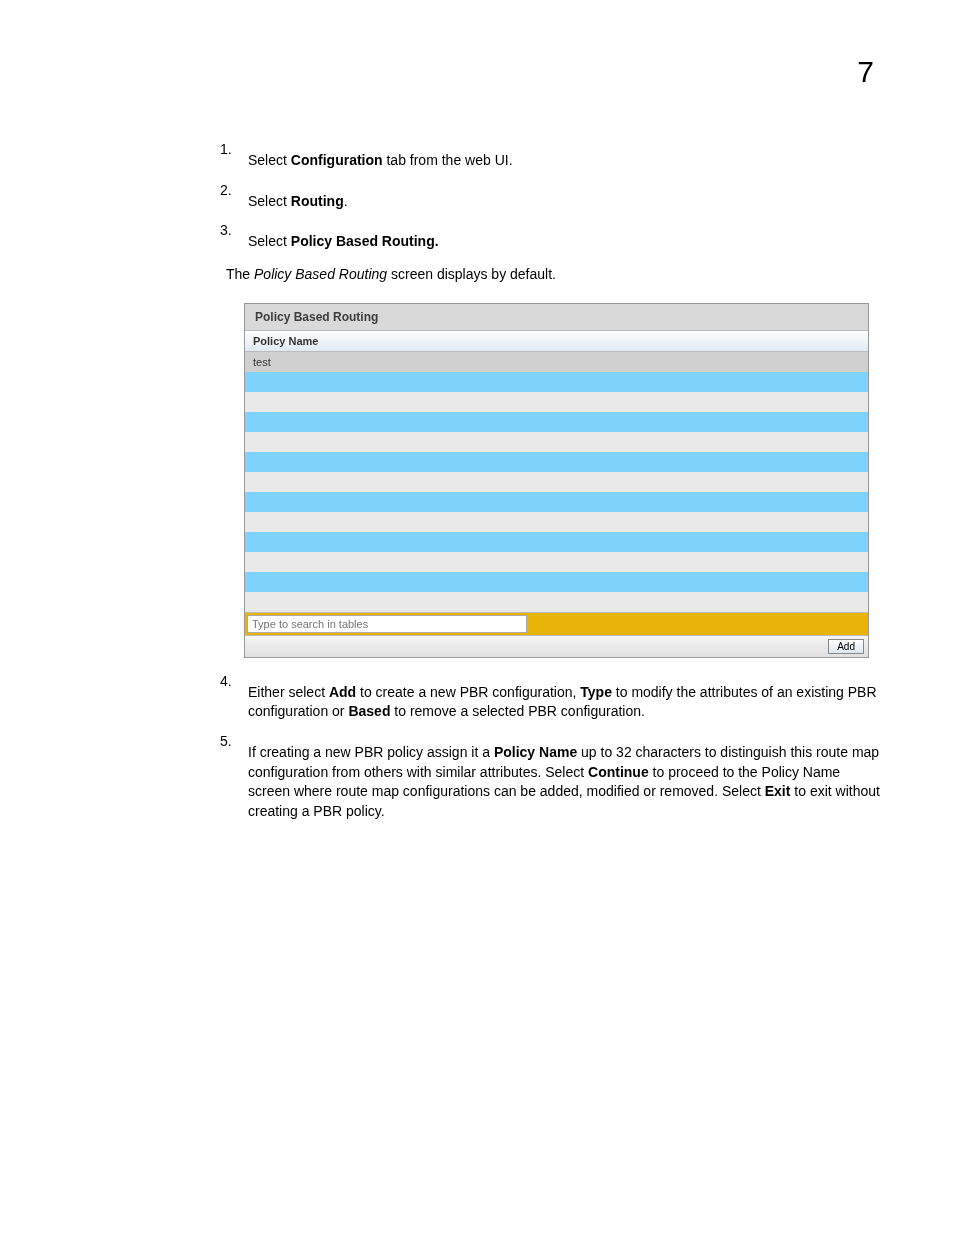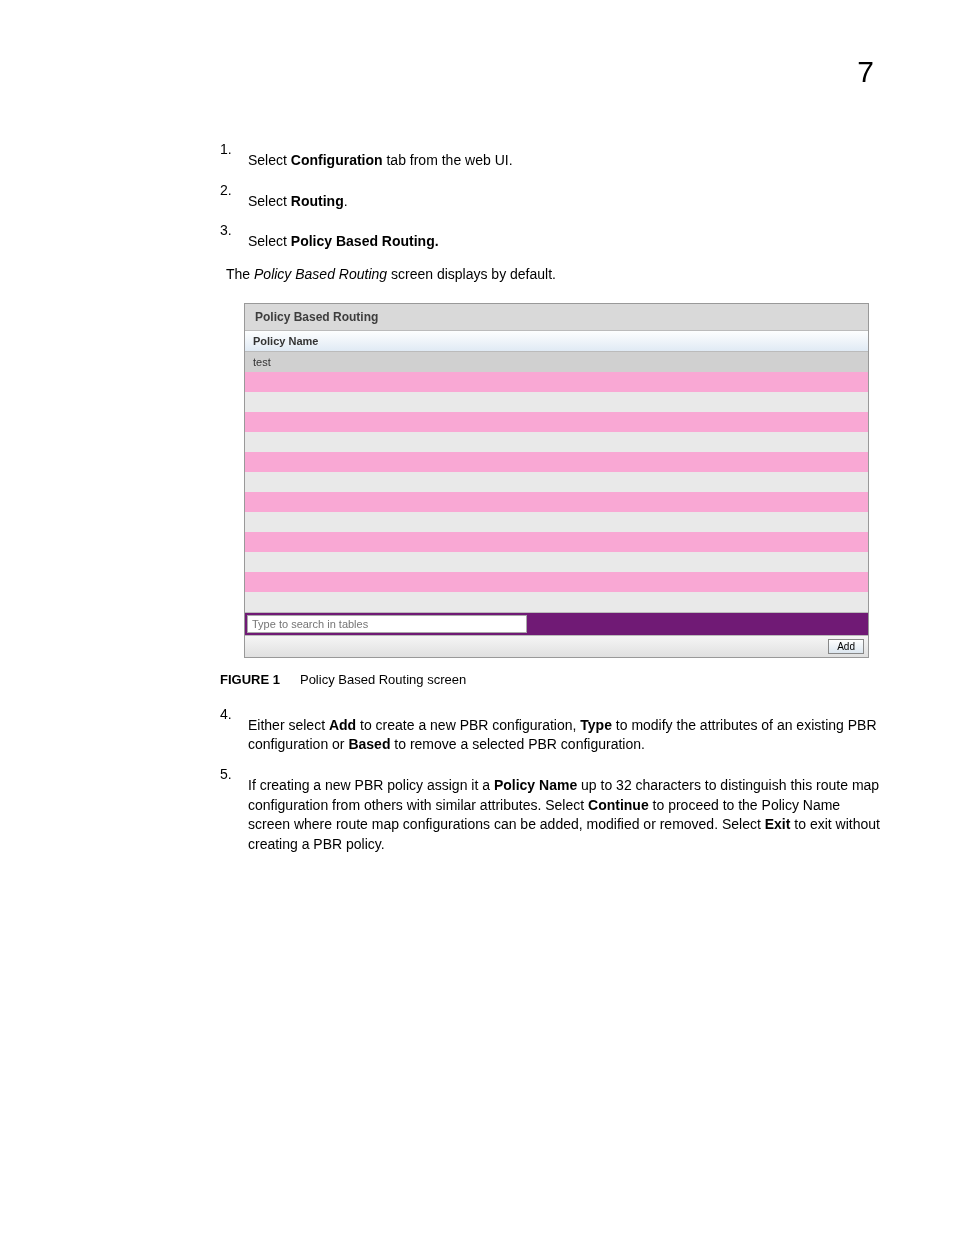--- a/index.html
+++ b/index.html
@@ -79,39 +79,39 @@
   }
   .panel-header-row {
     background: linear-gradient(to bottom,#fdfefe 0%,#e0eaf4 100%);
     padding: 4px 8px;
     font-weight: bold;
     color: #333;
     font-size: 11px;
     border-bottom: 1px solid #bbb;
   }
   .panel-rows {
-    background: #f9a8d4;
+    background: #7dd3fc;
   }
   .panel-row {
     height: 20px;
     line-height: 20px;
     padding: 0 8px;
     font-size: 11px;
     color: #333;
   }
   .panel-row.alt {
     background: #e9e9e9;
   }
   .panel-row.first {
     background: #d0d0d0;
   }
   .panel-search {
     border-top: 1px solid #bbb;
     padding: 2px;
-    background: #701a75;
+    background: #eab308;
   }
   .panel-search input {
     border: 1px solid #aaa;
     font-size: 11px;
     padding: 2px 4px;
     width: 270px;
     color: #555;
   }
   .panel-footer {
     background: linear-gradient(to bottom,#f5f5f5,#e0e0e0);
@@ -183,23 +183,20 @@
           </div>
         <div class="panel-search">
           <input type="text" placeholder="Type to search in tables" style="">
         </div>
         <div class="panel-footer">
           <button>Add</button>
         </div>
       </div>
     </div>
 
-    <div class="figure-caption">
-      <span class="fig-label">FIGURE 1</span><span>Policy Based Routing screen</span>
-    </div>
 
     <ol class="steps" id="steps-bottom">
         <li>
           <span class="num">4.</span>
           <span class="txt">Either select <span class="bold">Add</span> to create a new PBR configuration, <span class="bold">Type</span> to modify the attributes of an existing PBR configuration or <span class="bold">Based</span> to remove a selected PBR configuration.</span>
         </li>
         <li>
           <span class="num">5.</span>
           <span class="txt">If creating a new PBR policy assign it a <span class="bold">Policy Name</span> up to 32 characters to distinguish this route map configuration from others with similar attributes. Select <span class="bold">Continue</span> to proceed to the Policy Name screen where route map configurations can be added, modified or removed. Select <span class="bold">Exit</span> to exit without creating a PBR policy.</span>
         </li>

